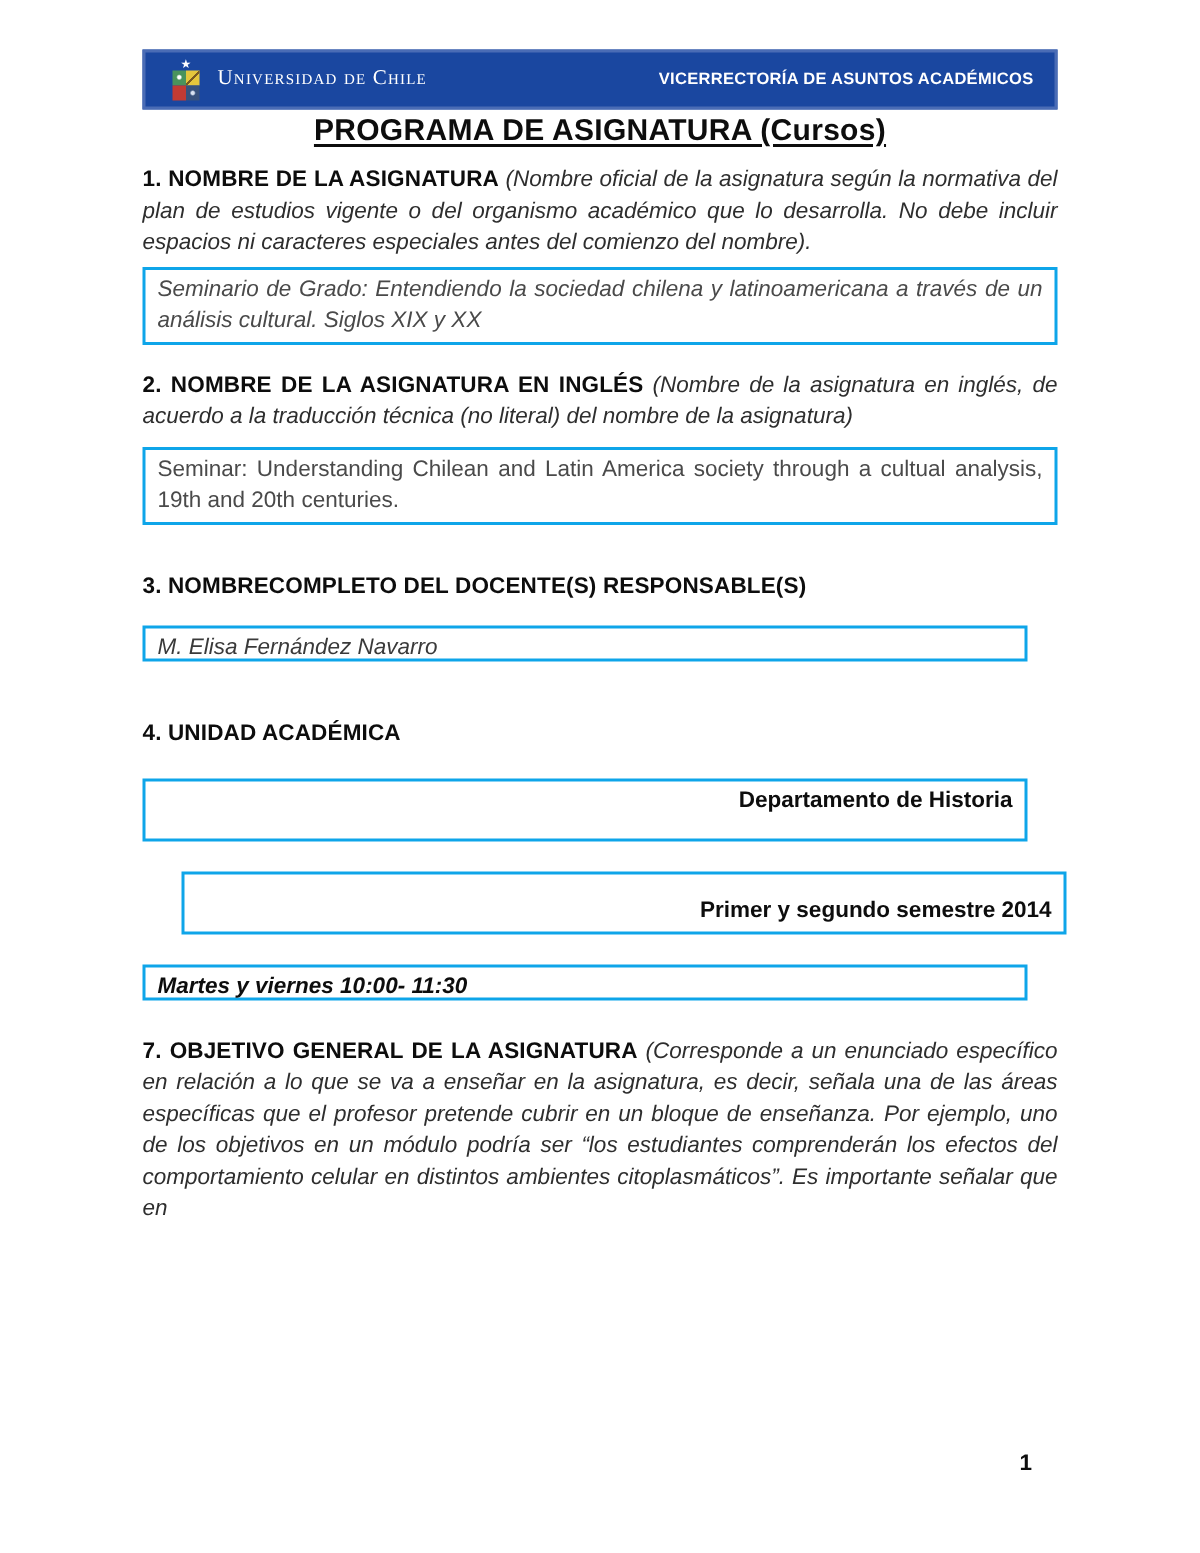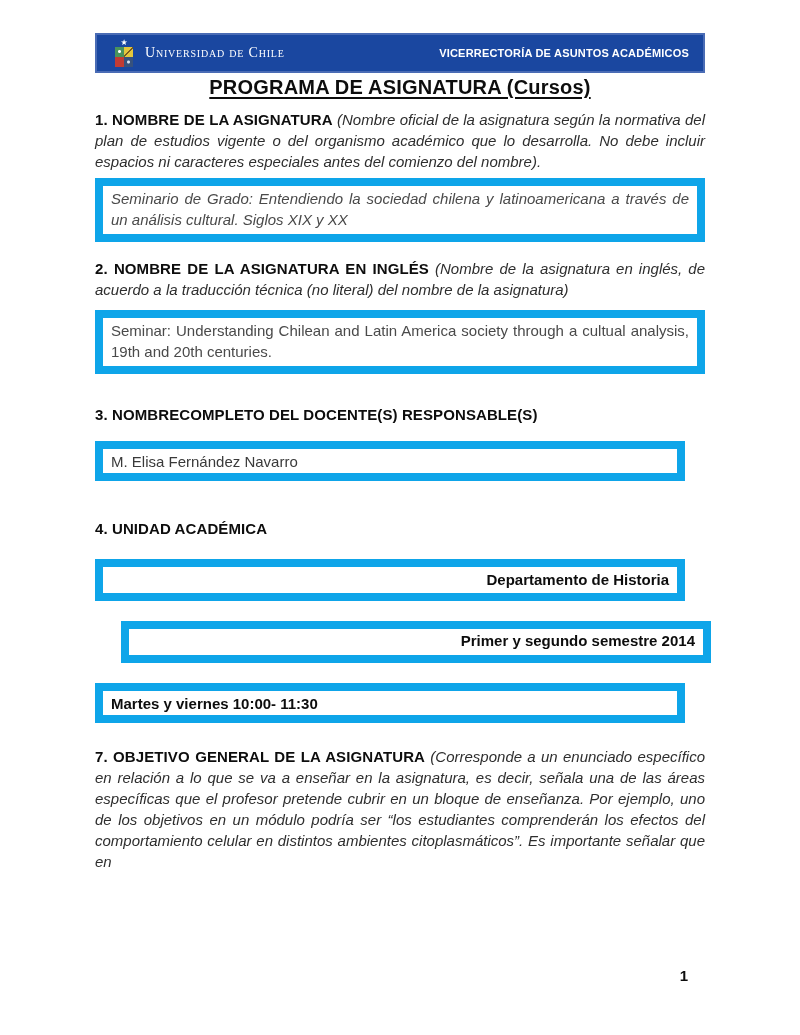--- a/index.html
+++ b/index.html
@@ -93,28 +93,28 @@
   .mt-head5 { margin-top: 16px; }
   .mt-box5  { margin-top: 20px; margin-left: 26px; }
   .mt-head6 { margin-top: 16px; }
   .mt-box6  { margin-top: 20px; }
   .mt-para7 { margin-top: 23px; }
 
   
   .field-box {
     box-sizing: border-box;
     width: 610px;
-    border: 8px solid #0ea5e9;
+    border: 2px solid #0ea5e9;
     padding: 2px 8px 4px 8px;
     font-size: 15px;
     line-height: 21px;
     background: #ffffff;
   }
   .field-box.narrow { width: 590px; }
-  .field-box.h40 { height: 40px; }
+  .field-box.h40 { height: 24px; font-style: italic; }
   .field-box.h42 { height: 42px; text-align: right; }
   .field-box.bottom-text { display: flex; flex-direction: column; justify-content: flex-end; }
   .field-box .italic-gray { font-style: italic; color: #4a4a4a; text-align: justify; }
   .field-box .gray { color: #4a4a4a; text-align: justify; }
   .field-box .plain { color: #3a3a3a; }
   .field-box .bold { font-weight: bold; color: #0d0d0d; }
 
   
   .page-number {
     position: absolute;

